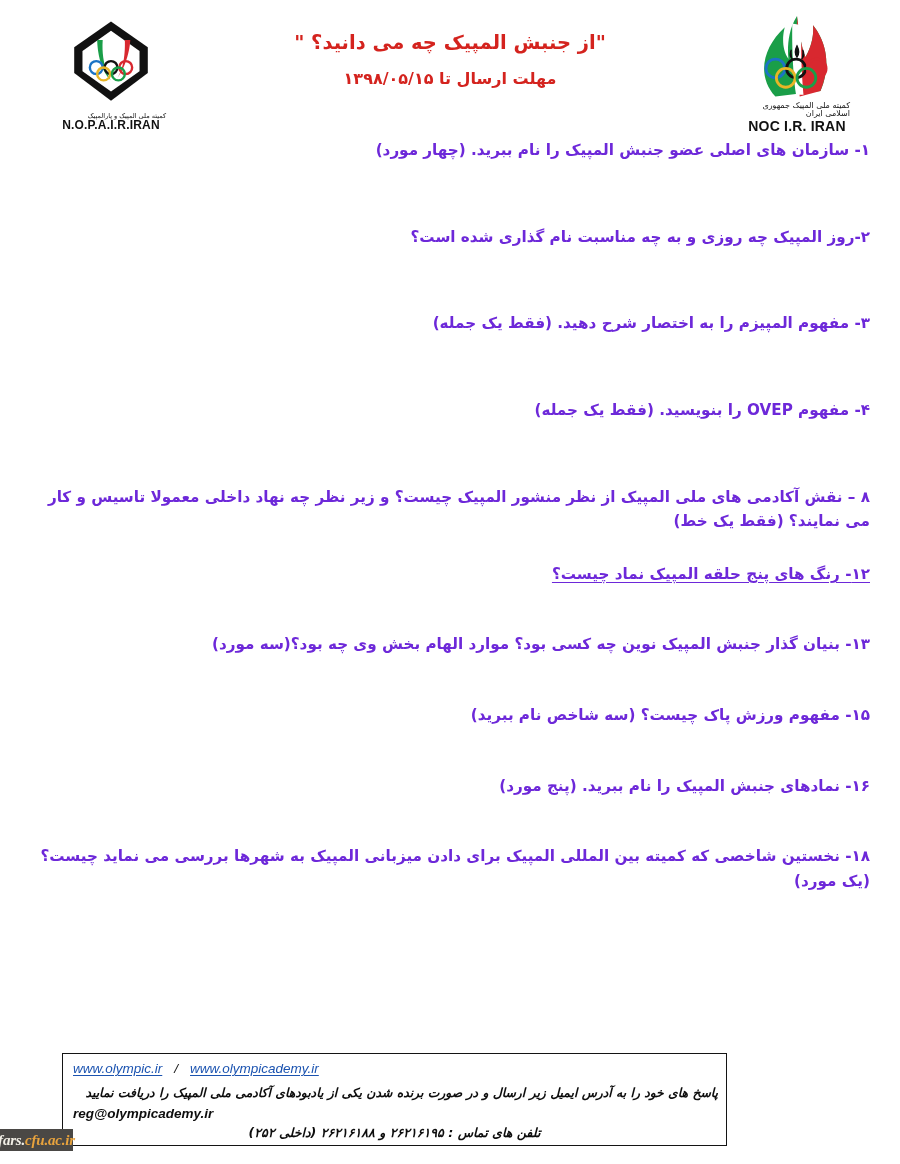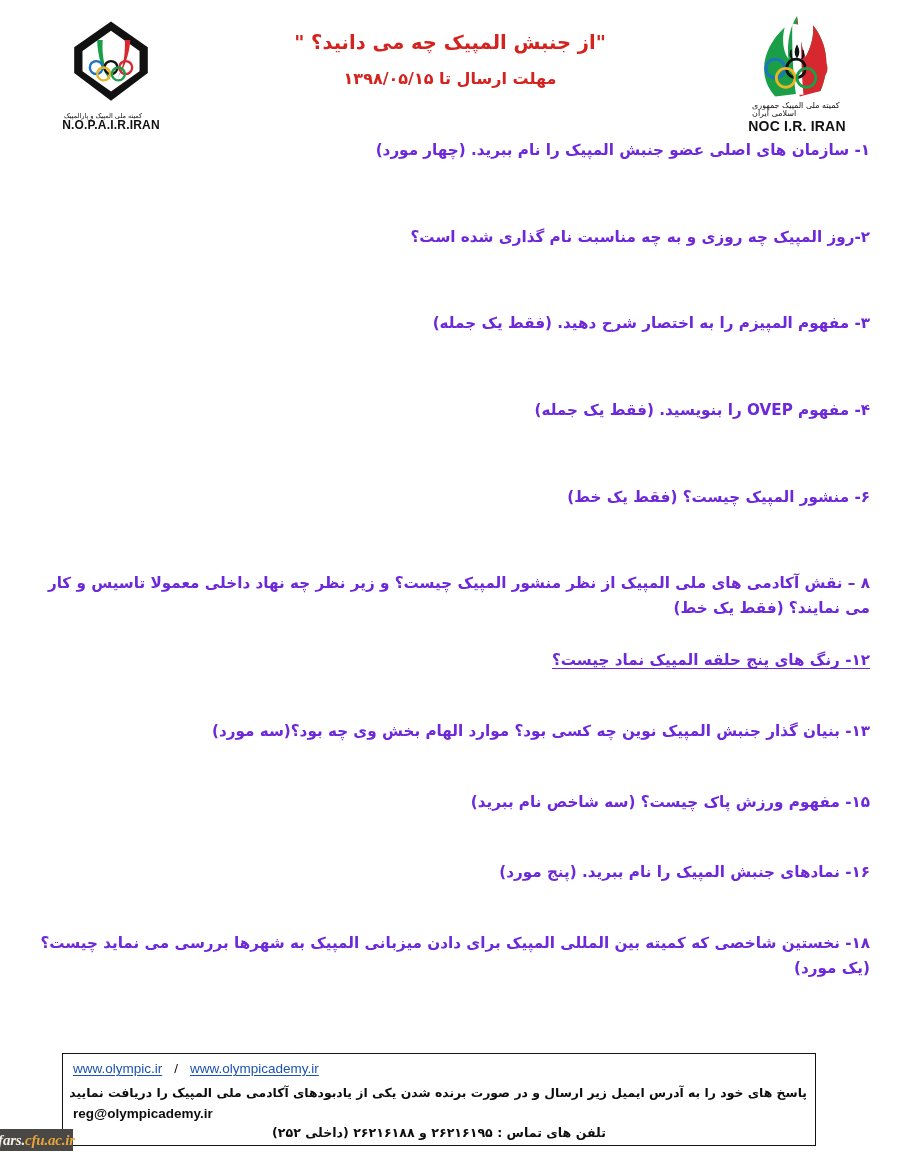--- a/index.html
+++ b/index.html
@@ -54,23 +54,23 @@
     font-family: "Liberation Sans", sans-serif;
     font-weight: bold;
     color: #111;
     letter-spacing: 0.2px;
   }
   .logo-left .logo-caption-en { font-size: 12px; bottom: 2px; }
   .logo-right .logo-caption-en { font-size: 14px; bottom: 0px; }
 
   .logo-caption-fa {
     position: absolute;
-    left: 8px;
+    left: 0;
     right: 0;
-    text-align: left;
+    text-align: right;
     color: #111;
     font-size: 7px;
     line-height: 1;
     direction: rtl;
   }
   .logo-left .logo-caption-fa { bottom: 15px; font-size: 6.5px; }
   .logo-right .logo-caption-fa { bottom: 16px; font-size: 8px; }
 
   .title-block {
     position: absolute;
@@ -113,26 +113,27 @@
     text-align: right;
     margin: 0;
   }
   .q-underline { text-decoration: underline; text-underline-offset: 3px; }
 
   
   .footer-box {
     position: absolute;
     left: 62px;
     top: 1053px;
-    width: 754px;
+    width: 665px;
     height: 93px;
     border: 1.4px solid #141414;
     background: #fff;
     box-sizing: border-box;
     direction: rtl;
+    font-style: italic;
   }
   .footer-links {
     position: absolute;
     top: 7px;
     left: 10px;
     direction: ltr;
     font-family: "Liberation Sans", sans-serif;
     font-size: 13.5px;
     color: #1b53b0;
     white-space: nowrap;
@@ -258,21 +259,20 @@
   <div class="questions">
 
     <p class="question" style="margin-top:6px;">۱- سازمان های اصلی عضو جنبش المپیک را نام ببرید. (چهار مورد)</p>
 
     <p class="question" style="margin-top:62px;">۲-روز المپیک چه روزی و به چه مناسبت نام گذاری شده است؟</p>
 
     <p class="question" style="margin-top:62px;">۳- مفهوم المپیزم را به اختصار شرح دهید. (فقط یک جمله)</p>
 
     <p class="question" style="margin-top:62px;">۴- مفهوم OVEP را بنویسید. (فقط یک جمله)</p>
 
-    <p class="question" style="margin-top:62px;">۶- منشور المپیک چیست؟ (فقط یک خط)</p>
 
     <p class="question" style="margin-top:62px;">۸ – نقش آکادمی های ملی المپیک از نظر منشور المپیک چیست؟ و زیر نظر چه نهاد داخلی معمولا تاسیس و کار می نمایند؟ (فقط یک خط)</p>
 
     <p class="question q-underline" style="margin-top:28px;">۱۲- رنگ های پنج حلقه المپیک نماد چیست؟</p>
 
     <p class="question" style="margin-top:46px;">۱۳- بنیان گذار جنبش المپیک نوین چه کسی بود؟ موارد الهام بخش وی چه بود؟(سه مورد)</p>
 
     <p class="question" style="margin-top:46px;">۱۵- مفهوم ورزش پاک چیست؟ (سه شاخص نام ببرید)</p>
 
     <p class="question" style="margin-top:46px;">۱۶- نمادهای جنبش المپیک را نام ببرید. (پنج مورد)</p>

